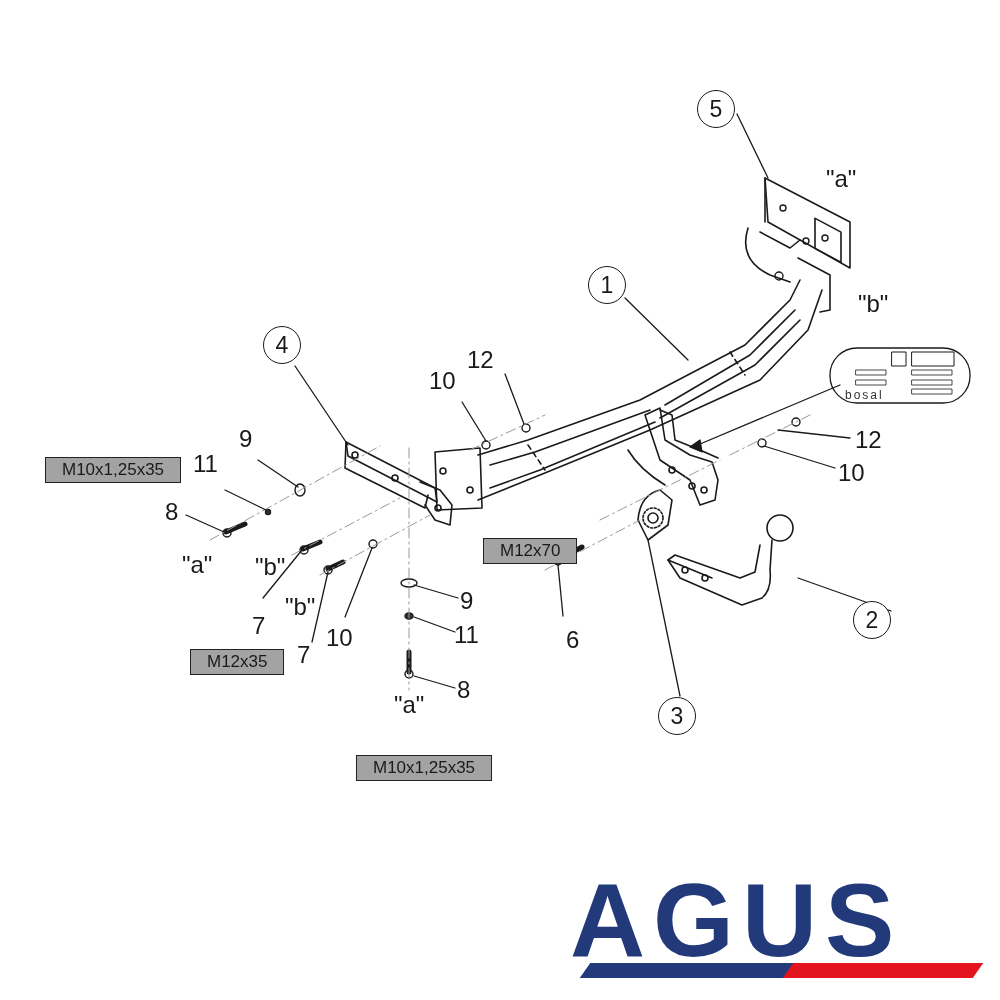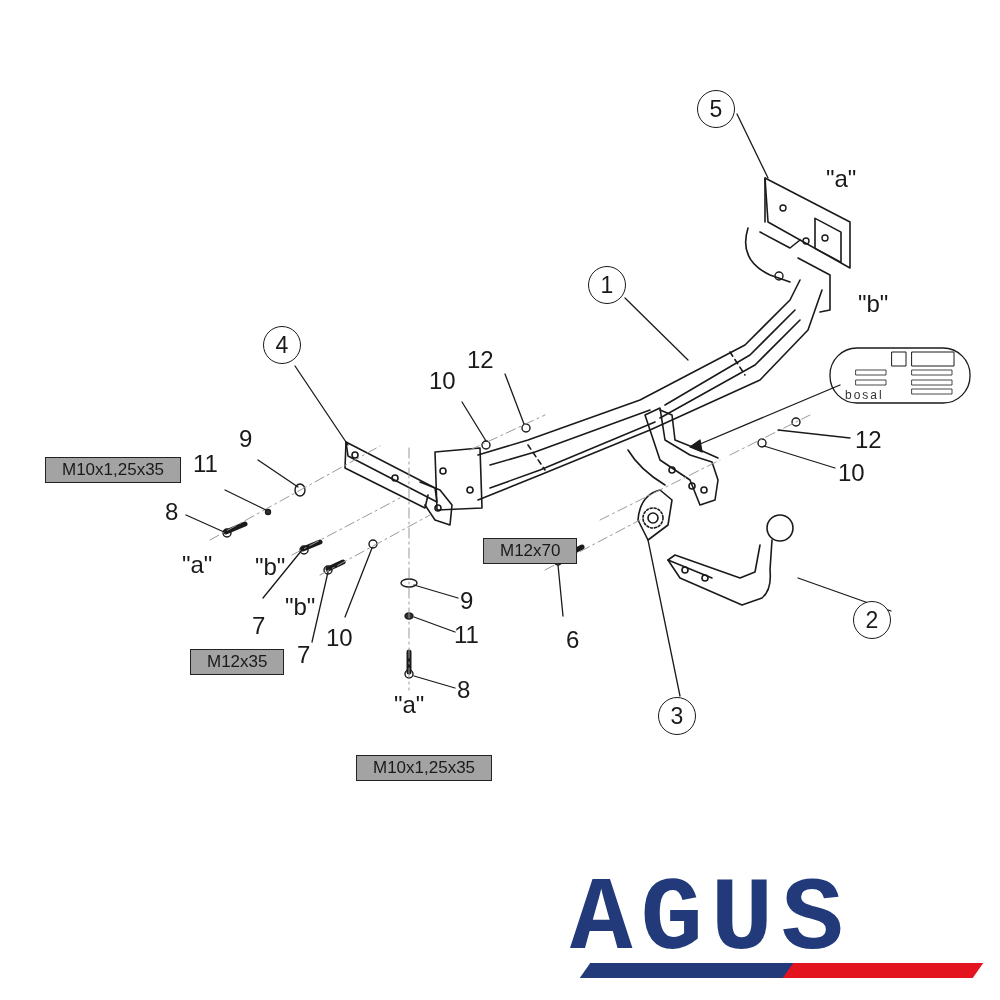--- a/index.html
+++ b/index.html
@@ -4,21 +4,21 @@
 <style>
   html, body { margin:0; padding:0; background:#ffffff; }
   body { width:1000px; height:1000px; position:relative; overflow:hidden; font-family:"Liberation Sans", sans-serif; color:#1a1a1a; }
   #stage { position:absolute; left:0; top:0; width:1000px; height:1000px; }
   .num { position:absolute; font-size:24px; line-height:24px; color:#1a1a1a; white-space:nowrap; }
   .circ { position:absolute; width:36px; height:36px; border:1.6px solid #1a1a1a; border-radius:50%; font-size:23px; line-height:36px; text-align:center; background:#fff; box-sizing:content-box; }
   .box { position:absolute; border:1.5px solid #222; background:#a3a3a3; font-size:17px; line-height:20px; padding:2px 16px; white-space:nowrap; }
   .quote { position:absolute; font-size:24px; line-height:24px; white-space:nowrap; }
   svg { position:absolute; left:0; top:0; }
   #logo { position:absolute; left:570px; top:868px; width:415px; height:115px; }
-  #logo-text { position:absolute; left:0; top:0; font-size:104px; line-height:104px; font-weight:bold; letter-spacing:8px; color:#233a7a; font-family:Liberation Mono, monospace; }
+  #logo-text { position:absolute; left:0; top:0; font-size:104px; line-height:104px; font-weight:bold; letter-spacing:8px; color:#233a7a; font-family:Liberation Sans, sans-serif; }
   .bar-blue { position:absolute; left:15px; top:95px; width:205px; height:15px; background:#233a7a; transform:skewX(-35deg); }
   .bar-red { position:absolute; left:218px; top:95px; width:190px; height:15px; background:#e3141e; transform:skewX(-35deg); }
 </style>
 </head>
 <body>
 
 <div id="stage">
 
   <svg width="1000" height="1000" viewBox="0 0 1000 1000">
     <g fill="none" stroke="#1a1a1a" stroke-width="1.6" stroke-linejoin="round" stroke-linecap="round">

